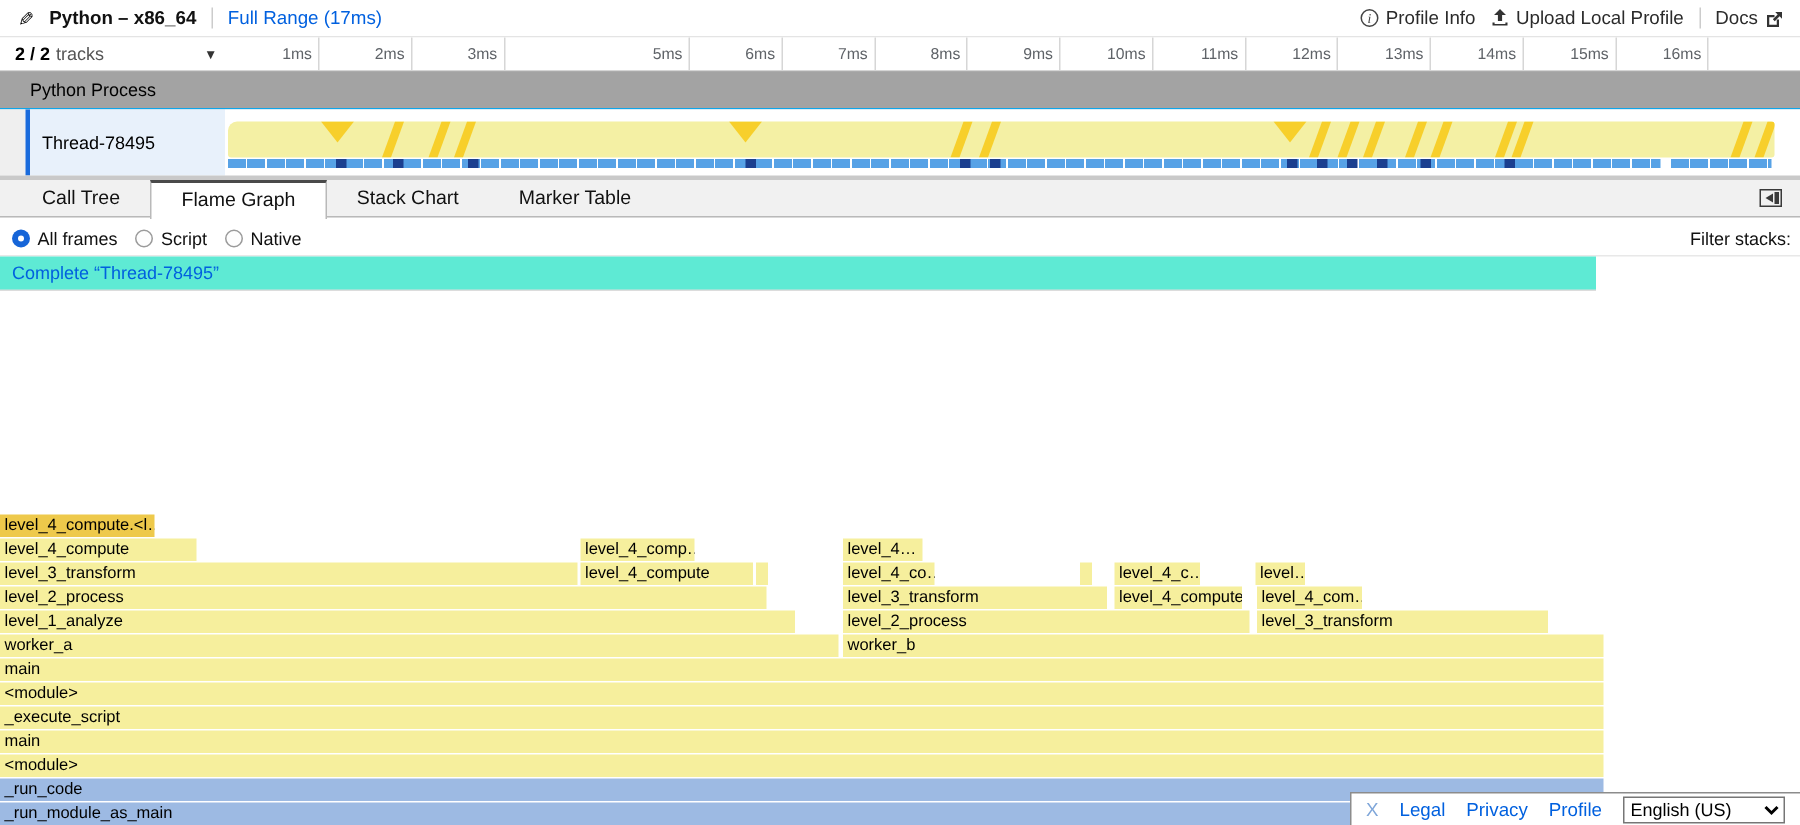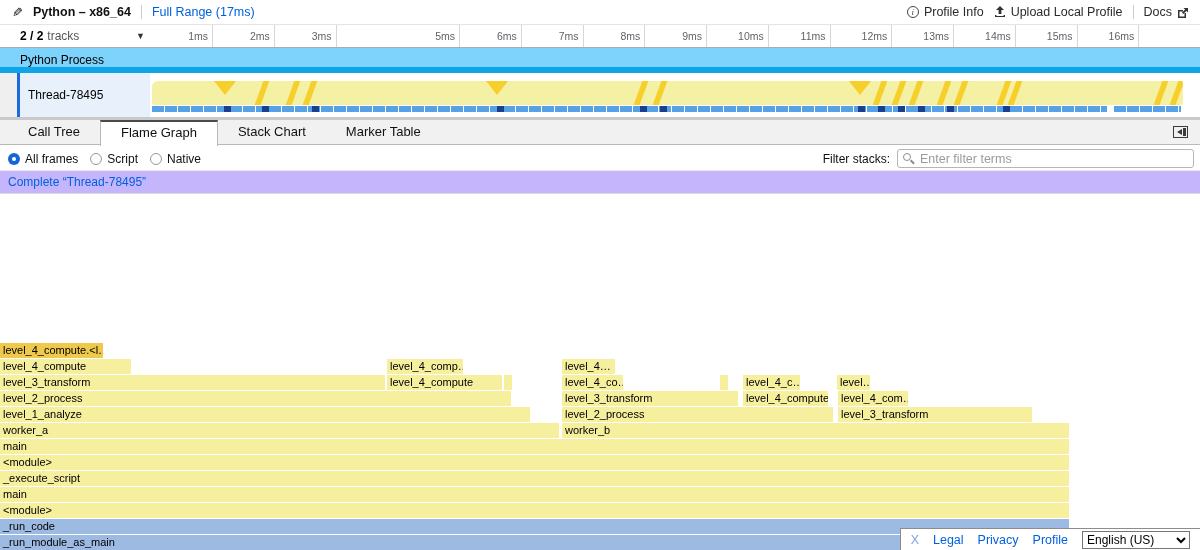--- a/index.html
+++ b/index.html
@@ -18,31 +18,31 @@
   .vdiv{ width:1px; height:14px; background:#ccc; }
   .link-blue{ color:#0060df; font-size:12.5px; cursor:pointer; text-decoration:none; }
   .hdr-btn{ display:flex; align-items:center; gap:5px; font-size:12.5px; color:#2b2b2b; cursor:pointer; }
   .info-icon{ width:12px; height:12px; border:1px solid #444; border-radius:50%;
     font-size:9px; line-height:10px; text-align:center; color:#444; font-family:"Liberation Serif",serif; font-style:italic; }
   .mini-svg{ display:block; }
   
   .timeline-row{ position:absolute; top:25px; left:0; width:1200px; height:23px;
     border-bottom:1px solid #ababab; background:#fff; }
   .tracks-cell{ position:absolute; left:0; top:0; width:155px; height:22px;
-    display:flex; align-items:center; padding-left:20px; gap:4px; font-size:12px; cursor:pointer; }
+    display:flex; align-items:center; padding-left:10px; gap:4px; font-size:12px; cursor:pointer; }
   .tracks-count{ font-weight:bold; color:#000; }
   .tracks-word{ color:#555; }
   .tracks-caret{ margin-left:auto; margin-right:10px; font-size:9px; color:#333; }
   .ruler{ position:absolute; left:155px; top:0; right:0; height:22px; }
   .tick{ position:absolute; top:0; height:22px; width:62px; text-align:right;
     padding-right:4px; border-right:1px solid #d6d6d6; font-size:10.5px;
     color:#5f6368; line-height:22px; }
   
   .process-row{ position:absolute; top:48px; left:0; width:1200px; height:25px;
-    background:#7dd3fc; border-bottom:6px solid #0ea5e9; display:flex; align-items:flex-end;
+    background:#a3a3a3; border-bottom:1px solid #0ea5e9; display:flex; align-items:center;
     padding-left:20px; font-size:12px; color:#000; }
   .thread-row{ position:absolute; top:73px; left:0; width:1200px; height:44px; background:#fff; }
   .thread-gutter{ position:absolute; left:0; top:0; width:17px; height:44px; background:#efefef; }
   .thread-accent{ position:absolute; left:17px; top:0; width:3px; height:44px; background:#1a6bdc; }
   .thread-label-cell{ position:absolute; left:20px; top:0; width:130px; height:44px;
     background:#e8f1fb; display:flex; align-items:center; padding-left:8px; font-size:12px; color:#000; cursor:pointer; }
   .track-canvas{ position:absolute; left:150px; top:0; right:0; height:44px; background:#fff; }
   .mem-band{ position:absolute; left:2px; top:8px; width:1031px; height:24px;
     background:#f4f0a4; border-radius:6px 2px 2px 2px; overflow:hidden; }
   .spike-tri{ position:absolute; top:0; width:0; height:0;
@@ -78,22 +78,22 @@
   .filter-label{ font-size:12px; color:#111; }
   .filter-input-wrap{ position:relative; }
   .filter-input{ width:297px; height:19px; border:1px solid #b5b5b5; border-radius:3px;
     padding:0 4px 0 22px; font-size:12.5px; font-family:"Liberation Sans",sans-serif; color:#333; outline:none; }
   .filter-input::placeholder{ color:#9b9b9b; }
   .search-icon{ position:absolute; left:6px; top:4px; width:8px; height:8px;
     border:1.4px solid #8f8f8f; border-radius:50%; }
   .search-icon::after{ content:""; position:absolute; left:6px; top:7px; width:5px; height:1.6px;
     background:#8f8f8f; transform:rotate(45deg); }
   
-  .breadcrumb-row{ position:absolute; top:171px; left:0; width:1200px; height:23px;
-    background:#c4b5fd; border-bottom:1px solid #dcdcdc; display:flex; align-items:center; padding-left:8px; }
+  .breadcrumb-row{ position:absolute; top:171px; left:0; width:1064px; height:23px;
+    background:#5eead4; border-bottom:1px solid #dcdcdc; display:flex; align-items:center; padding-left:8px; }
   .breadcrumb{ font-size:12px; color:#0060df; cursor:pointer; }
   
   .flame-section{ position:absolute; top:194px; left:0; width:1200px; height:356px; background:#fff; }
   .flame-canvas{ position:absolute; left:0; top:149px; width:1200px; height:207px; }
   .fblock{ position:absolute; height:15px; font-size:11px; line-height:15px;
     padding-left:3px; overflow:hidden; white-space:nowrap; color:#000; cursor:default; }
   
   .footer{ position:absolute; right:0; bottom:0; height:22px; background:#fff;
     border-top:1px solid #8c8c8c; border-left:1px solid #8c8c8c;
     display:flex; align-items:center; gap:14px; padding:0 10px; z-index:5; }
@@ -234,24 +234,20 @@
         <span class="radio"></span>
         <span>Script</span>
       </div>
       <div class="radio-item">
         <span class="radio"></span>
         <span>Native</span>
       </div>
     </div>
   <div class="filter-area">
     <span class="filter-label">Filter stacks:</span>
-    <span class="filter-input-wrap">
-      <span class="search-icon"></span>
-      <input class="filter-input" type="text" placeholder="Enter filter terms" style="">
-    </span>
   </div>
 </div>
 
 <div class="breadcrumb-row">
   <span class="breadcrumb">Complete “Thread-78495”</span>
 </div>
 
 <div class="flame-section">
   <div class="flame-canvas">
       <div class="fblock" style="left: 0px; top: 0px; width: 103px; background: rgb(238, 201, 75);">level_4_compute.&lt;l…</div>

